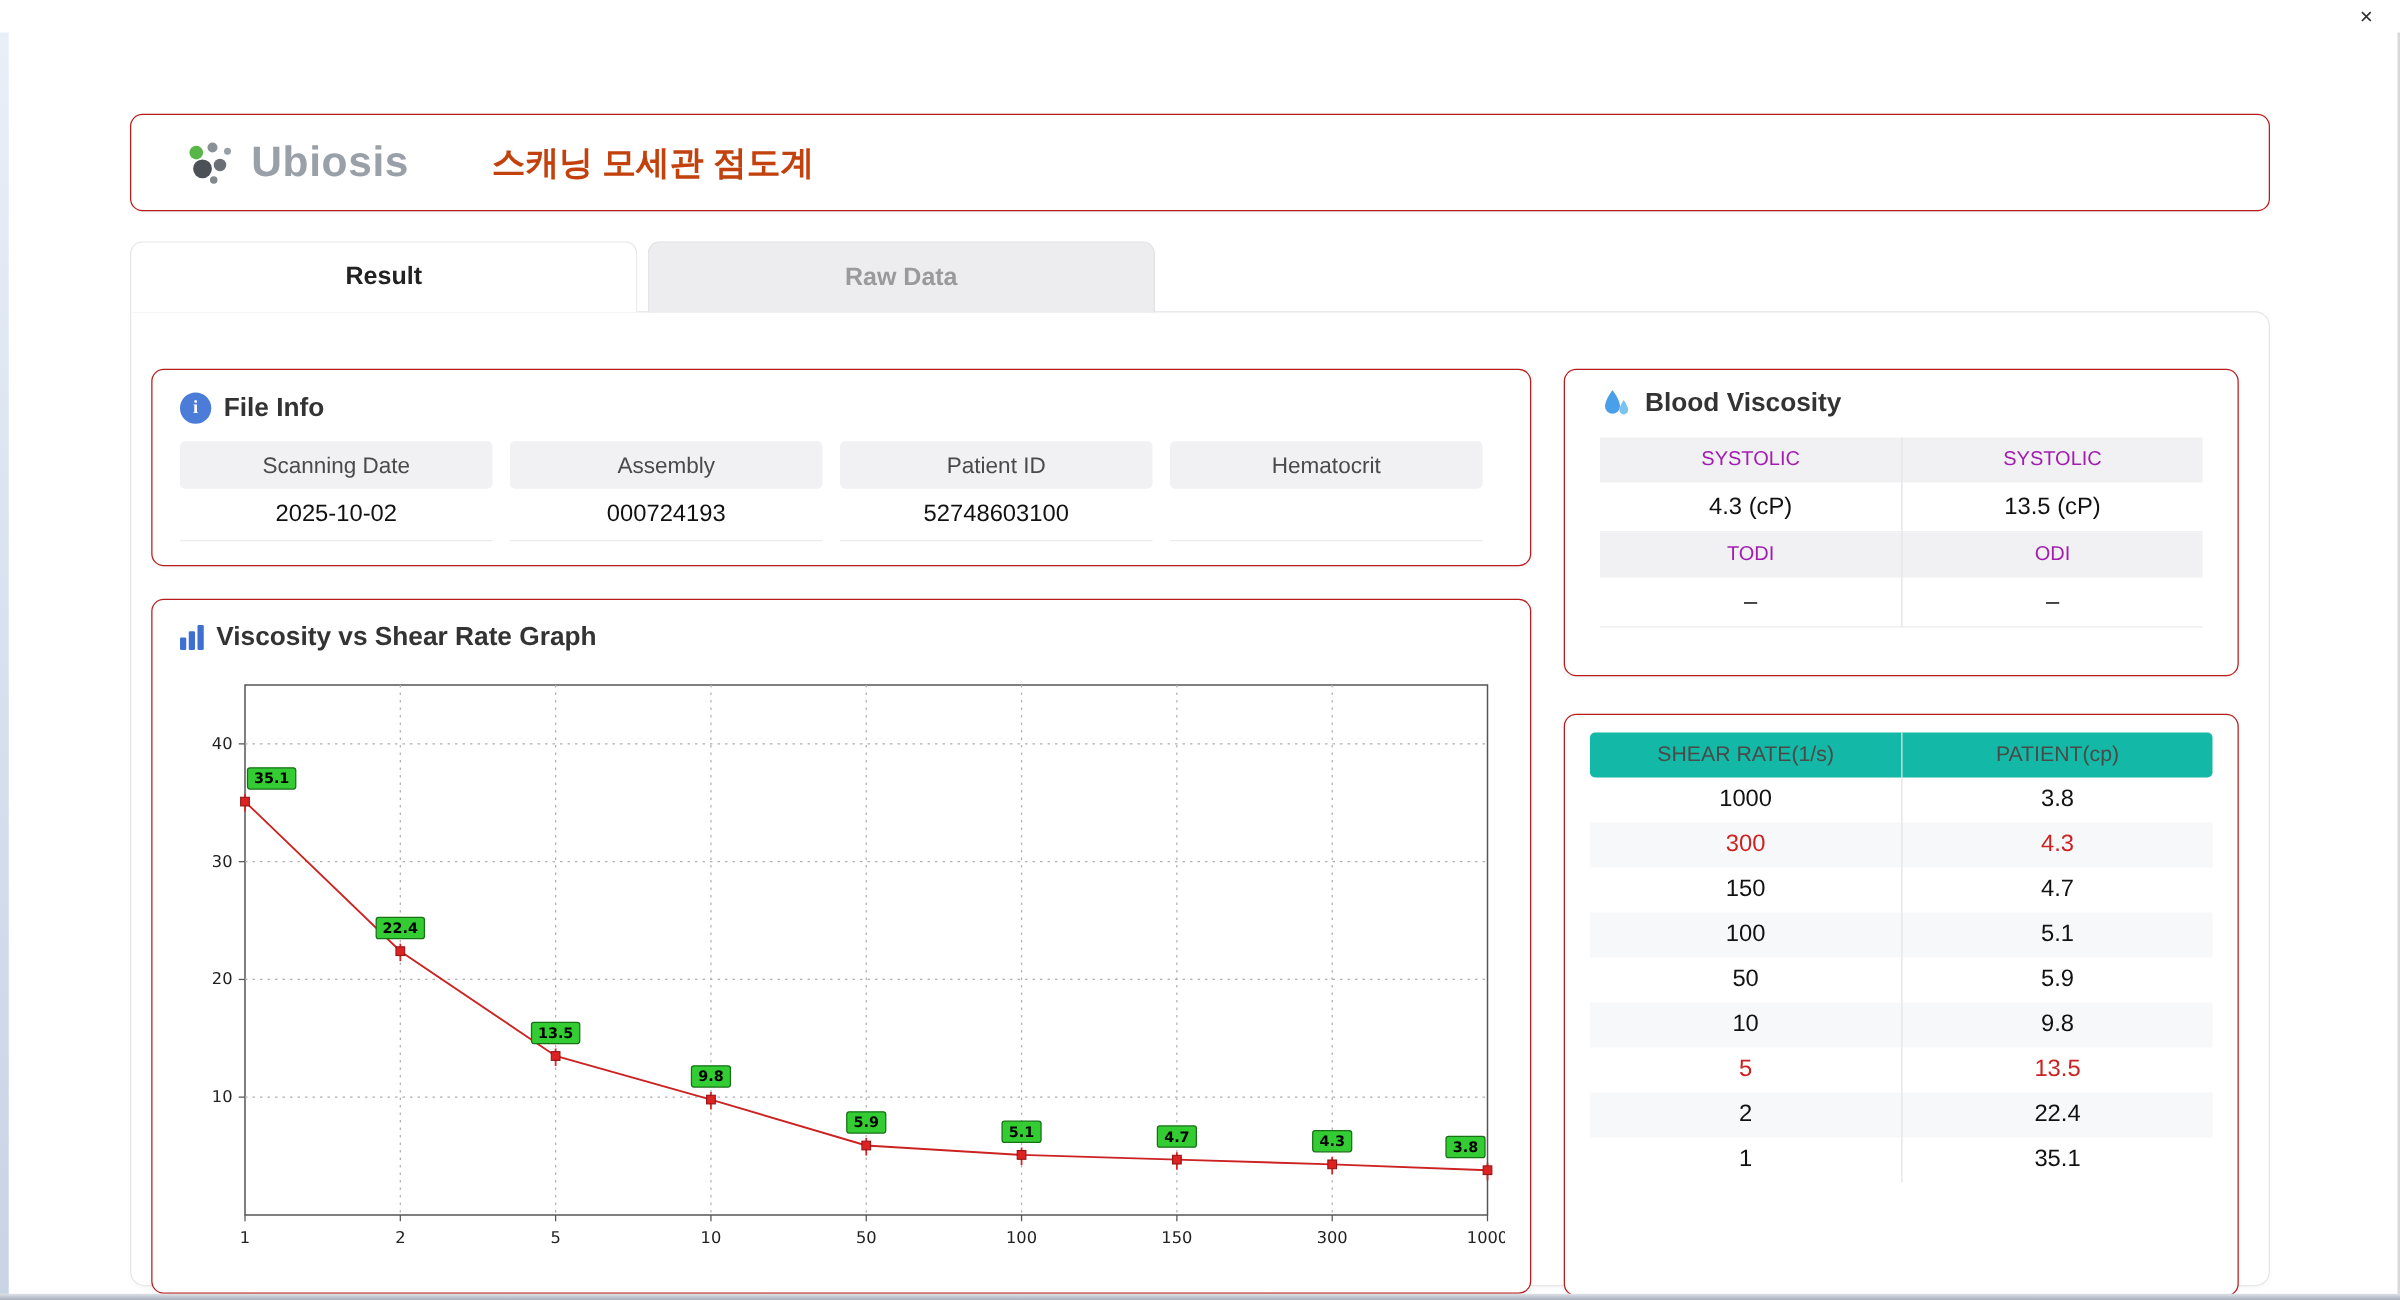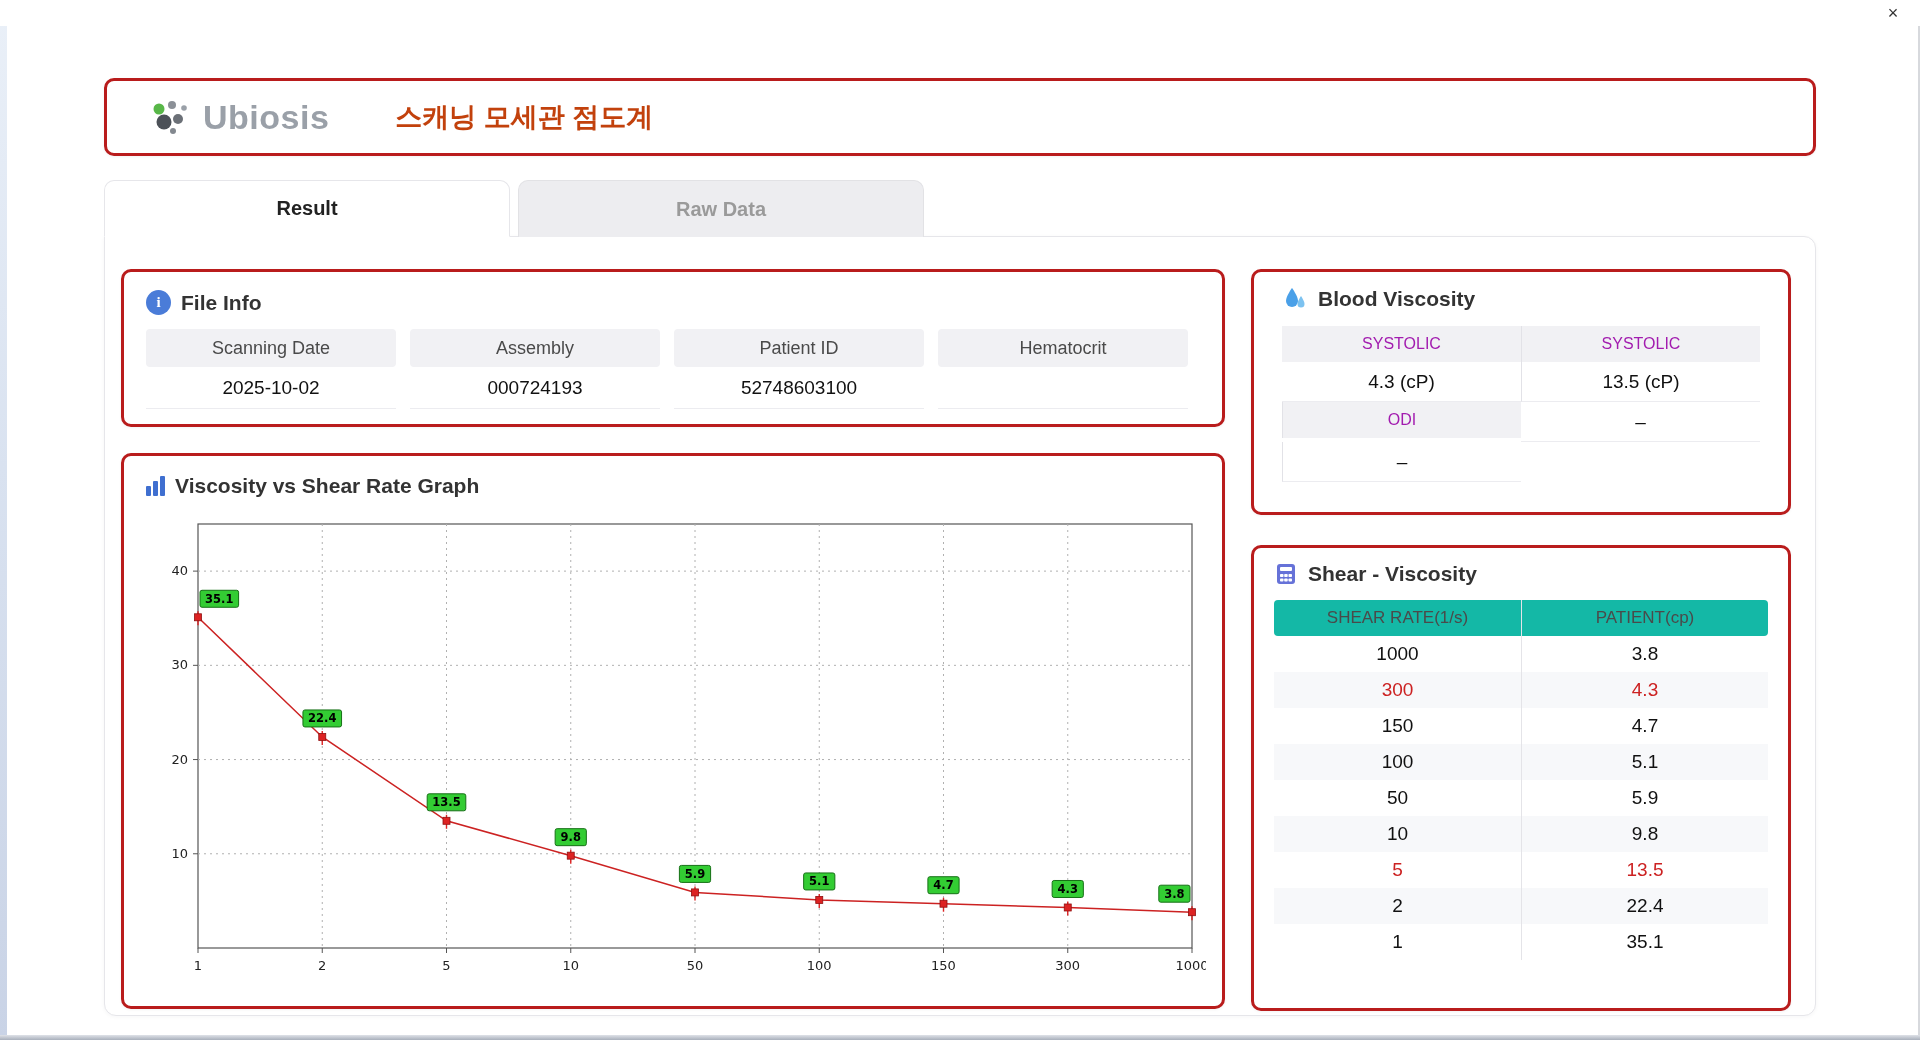--- a/index.html
+++ b/index.html
@@ -9,22 +9,22 @@
   .edge-left { position:absolute; left:0; top:0; width:7px; height:100%;
                background:linear-gradient(180deg,#eaf0f8 0%,#d9e2f0 45%,#c9d3e6 100%); }
   .edge-bottom { position:absolute; left:0; bottom:0; width:100%; height:5px;
                  background:linear-gradient(180deg,#dfe2e8,#a8afbb); }
   .edge-right { position:absolute; right:0; top:0; width:2px; height:100%; background:#d7d9dd; }
   .titlebar { position:absolute; top:0; left:0; width:100%; height:26px; background:#fff; }
   .close { position:absolute; right:16px; top:2px; font-size:18px; color:#333;
            width:22px; height:22px; display:flex; align-items:center; justify-content:center; cursor:pointer; }
 
   .app { position:absolute; left:104px; top:78px; width:1712px; }
-  .card { background:#fff; border:3px solid #b91c1c; border-radius:10px;
-          box-shadow:0 1px 3px rgba(20,20,40,0.05); }
+  .card { background:#fff; border:1px solid #b91c1c; border-radius:10px;
+          box-shadow:0 1px 3px rgba(20,20,40,0.05);margin-top:13px; }
   .header-card { height:78px; display:flex; align-items:center; padding:0 42px; gap:66px; }
   .logo { display:flex; align-items:center; gap:8px; }
   .logo-text { font-size:34px; font-weight:bold; color:#9aa0a8; letter-spacing:0.5px; }
   .app-title { font-size:27px; font-weight:bold; color:#c2410c; }
 
   .tabs { display:flex; gap:8px; margin-top:24px; position:relative; z-index:2; }
   .tab { width:406px; height:57px; display:flex; align-items:center; justify-content:center;
          font-size:20px; border-radius:10px 10px 0 0; margin-bottom:-1px; cursor:pointer; }
   .tab.active { background:#fff; border:1px solid #e6e6ea; border-bottom:1px solid #fff;
                 color:#222; font-weight:bold; }
@@ -225,40 +225,28 @@
             <path d="M10 2 C10 2 4 10 4 15 a6 6 0 0 0 12 0 C16 10 10 2 10 2Z" fill="#4aa0e8"></path>
             <path d="M19 10 C19 10 15.5 15 15.5 18 a3.5 3.5 0 0 0 7 0 C22.5 15 19 10 19 10Z" fill="#7cc2f0"></path>
           </svg>
           <span class="card-title">Blood Viscosity</span>
         </div>
         <div class="bv-grid">
           <div class="bv-cell bv-label">SYSTOLIC</div>
           <div class="bv-cell bv-label bdl">SYSTOLIC</div>
           <div class="bv-cell bv-value">4.3 (cP)</div>
           <div class="bv-cell bv-value bdl">13.5 (cP)</div>
+          <div class="bv-cell bv-label">TODI</div>
           <div class="bv-cell bv-label bdl">ODI</div>
           <div class="bv-cell bv-value">–</div>
           <div class="bv-cell bv-value bdl">–</div>
         </div>
       </div>
 
       <div class="card abs sv-card">
-        <div class="card-title-row">
-          <svg width="24" height="24" viewBox="0 0 24 24">
-            <rect x="3" y="2" width="18" height="20" rx="3" fill="#6672d8"></rect>
-            <rect x="6" y="5" width="12" height="4" rx="1" fill="#fff"></rect>
-            <rect x="6" y="12" width="3.5" height="3" rx="0.8" fill="#fff"></rect>
-            <rect x="10.2" y="12" width="3.5" height="3" rx="0.8" fill="#fff"></rect>
-            <rect x="14.5" y="12" width="3.5" height="3" rx="0.8" fill="#fff"></rect>
-            <rect x="6" y="16.5" width="3.5" height="3" rx="0.8" fill="#fff"></rect>
-            <rect x="10.2" y="16.5" width="3.5" height="3" rx="0.8" fill="#fff"></rect>
-            <rect x="14.5" y="16.5" width="3.5" height="3" rx="0.8" fill="#fff"></rect>
-          </svg>
-          <span class="card-title">Shear - Viscosity</span>
-        </div>
         <div class="sv-header">
           <div>SHEAR RATE(1/s)</div>
           <div class="sv-col2">PATIENT(cp)</div>
         </div>
         <div class="sv-rows">
           <div class="sv-row">
             <div>1000</div>
             <div class="sv-col2">3.8</div>
           </div>
           <div class="sv-row red">

